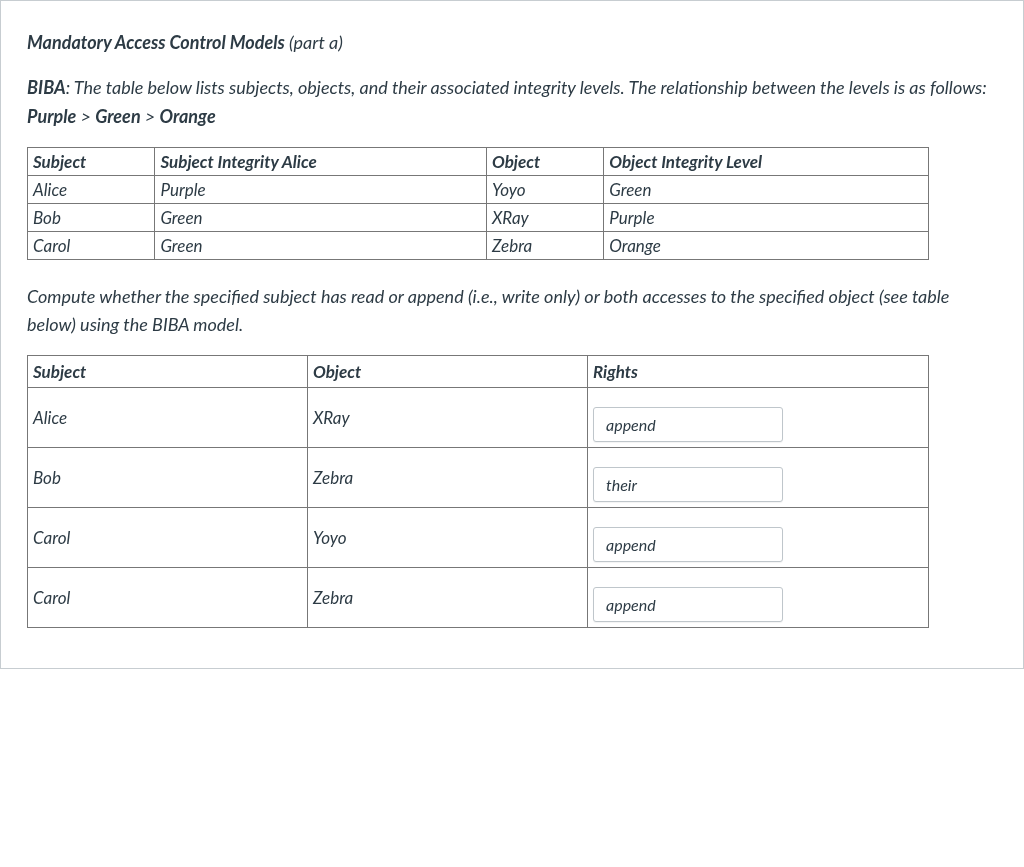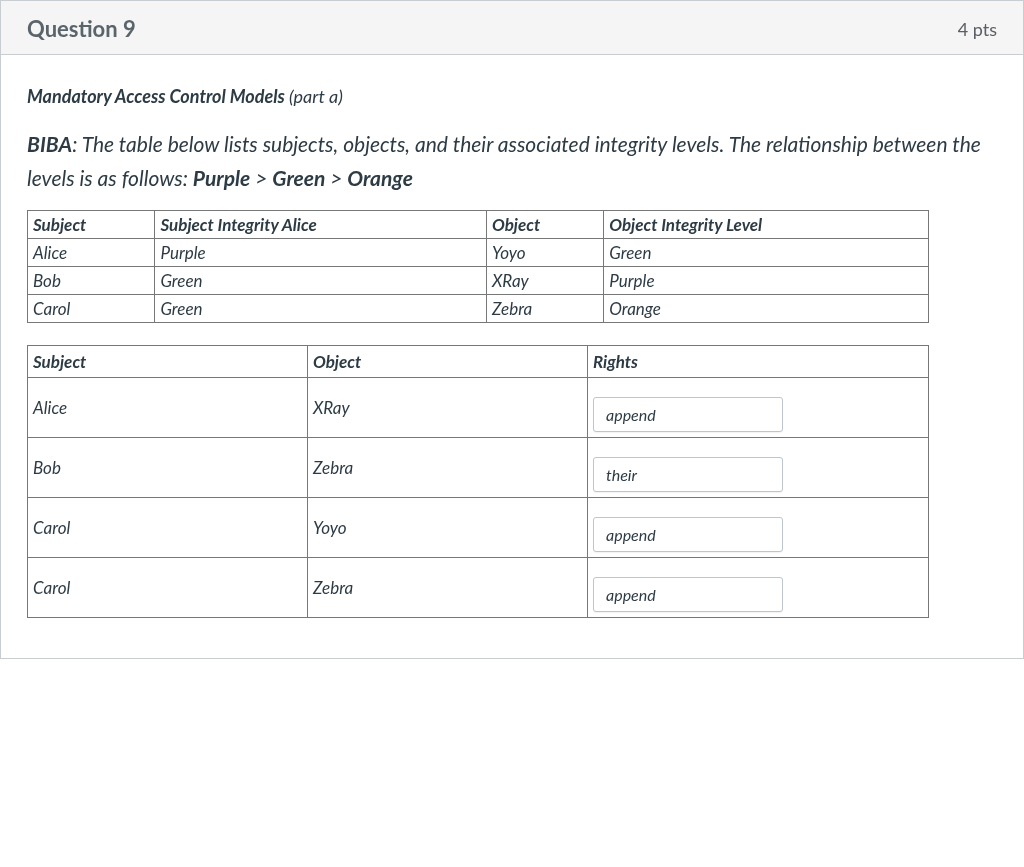--- a/index.html
+++ b/index.html
@@ -36,21 +36,21 @@
     padding: 30px 26px 40px 26px;
     font-style: italic;
   }
   .section-title {
     font-size: 18px;
     color: #2d3b45;
     margin: 0 0 20px 0;
   }
   .section-title .bold { font-weight: 700; }
   .para {
-    font-size: 21px;
+    font-size: 18px;
     line-height: 1.6;
     margin: 0 0 16px 0;
     color: #2d3b45;
   }
   .para .bold { font-weight: 700; }
   table {
     border-collapse: collapse;
     font-size: 17px;
     color: #2d3b45;
   }
@@ -95,24 +95,20 @@
     font-size: 16px;
     color: #2d3b45;
     box-shadow: 0 1px 1px rgba(0,0,0,0.05);
     margin-top: 13px;
   }
 </style>
 </head>
 <body>
 
 <div class="card">
-  <div class="question-header">
-    <div class="qnum">Question 9</div>
-    <div class="pts">4 pts</div>
-  </div>
 
   <div class="content">
 
     <p class="section-title">
       <span class="bold">Mandatory Access Control Models</span><span> (part a)</span>
     </p>
 
     <p class="para">
       <span class="bold">BIBA</span><span>: The table below lists subjects, objects, and their associated integrity levels. The relationship between the levels is as follows: </span><span class="bold">Purple</span><span> &gt; </span><span class="bold">Green</span><span> &gt; </span><span class="bold">Orange</span>
     </p>
@@ -141,20 +137,21 @@
         </tr>
         <tr>
           <td>Carol</td>
           <td>Green</td>
           <td>Zebra</td>
           <td>Orange</td>
         </tr>
       </tbody>
     </table>
 
+    <p class="para">Compute whether the specified subject has read or append (i.e., write only) or both accesses to the specified object (see table below) using the BIBA model.</p>
 
     <table class="t2">
       <thead>
         <tr>
           <th class="col-a">Subject</th>
           <th class="col-b">Object</th>
           <th class="col-c">Rights</th>
         </tr>
       </thead>
       <tbody>

